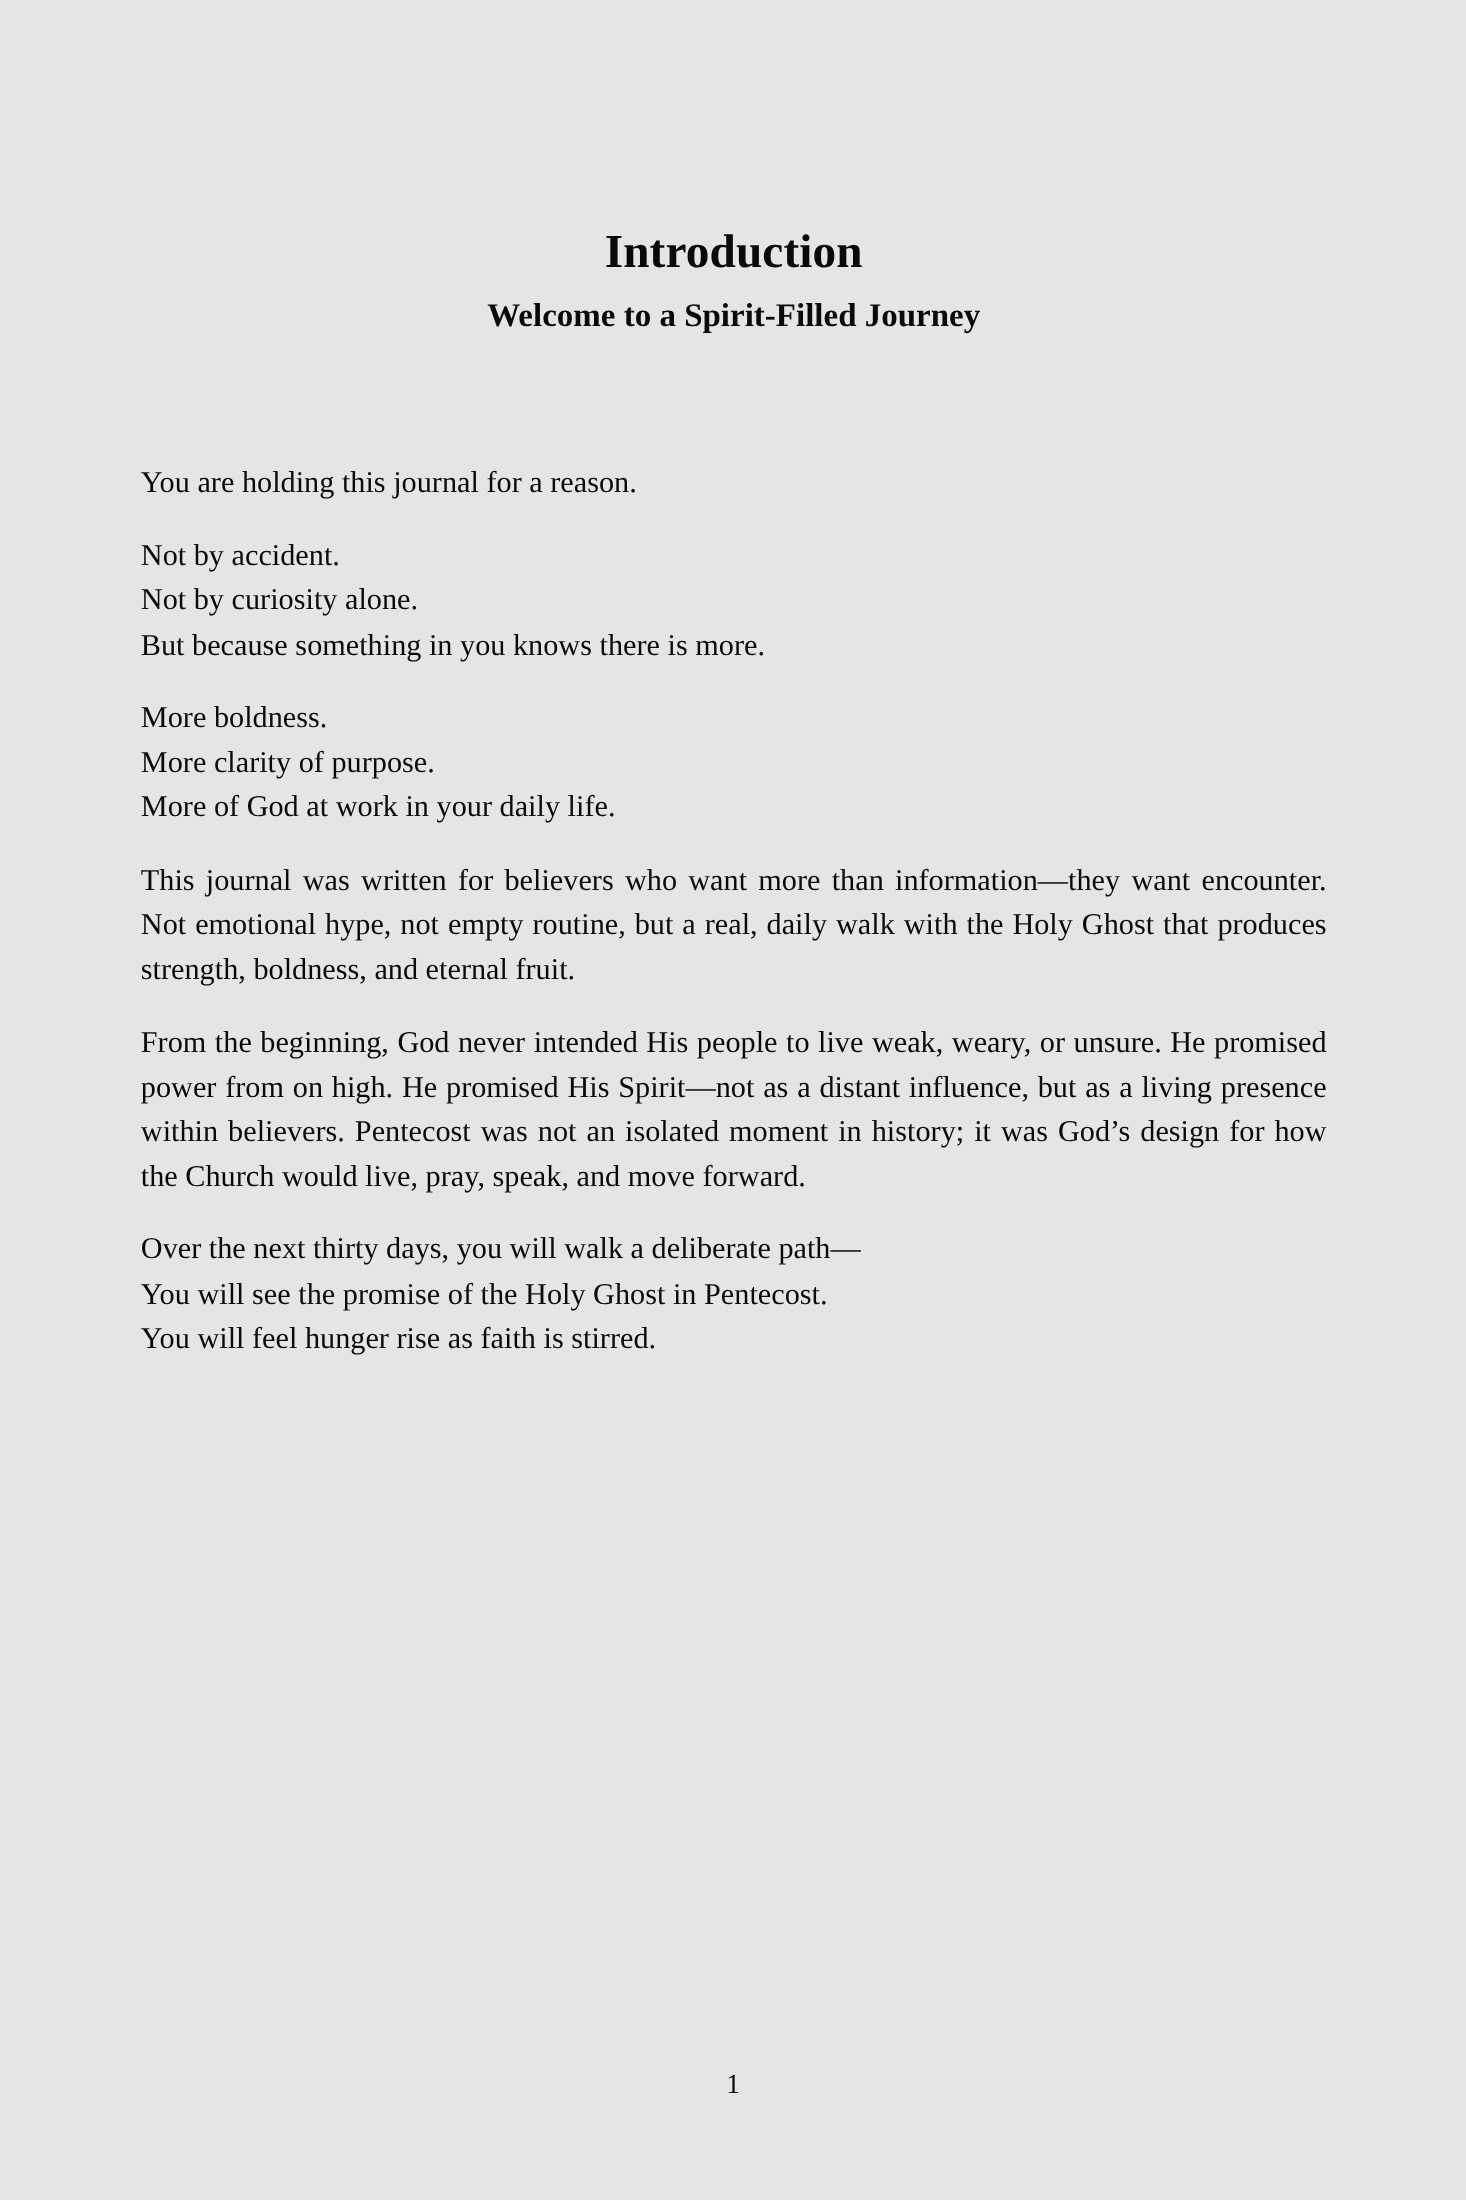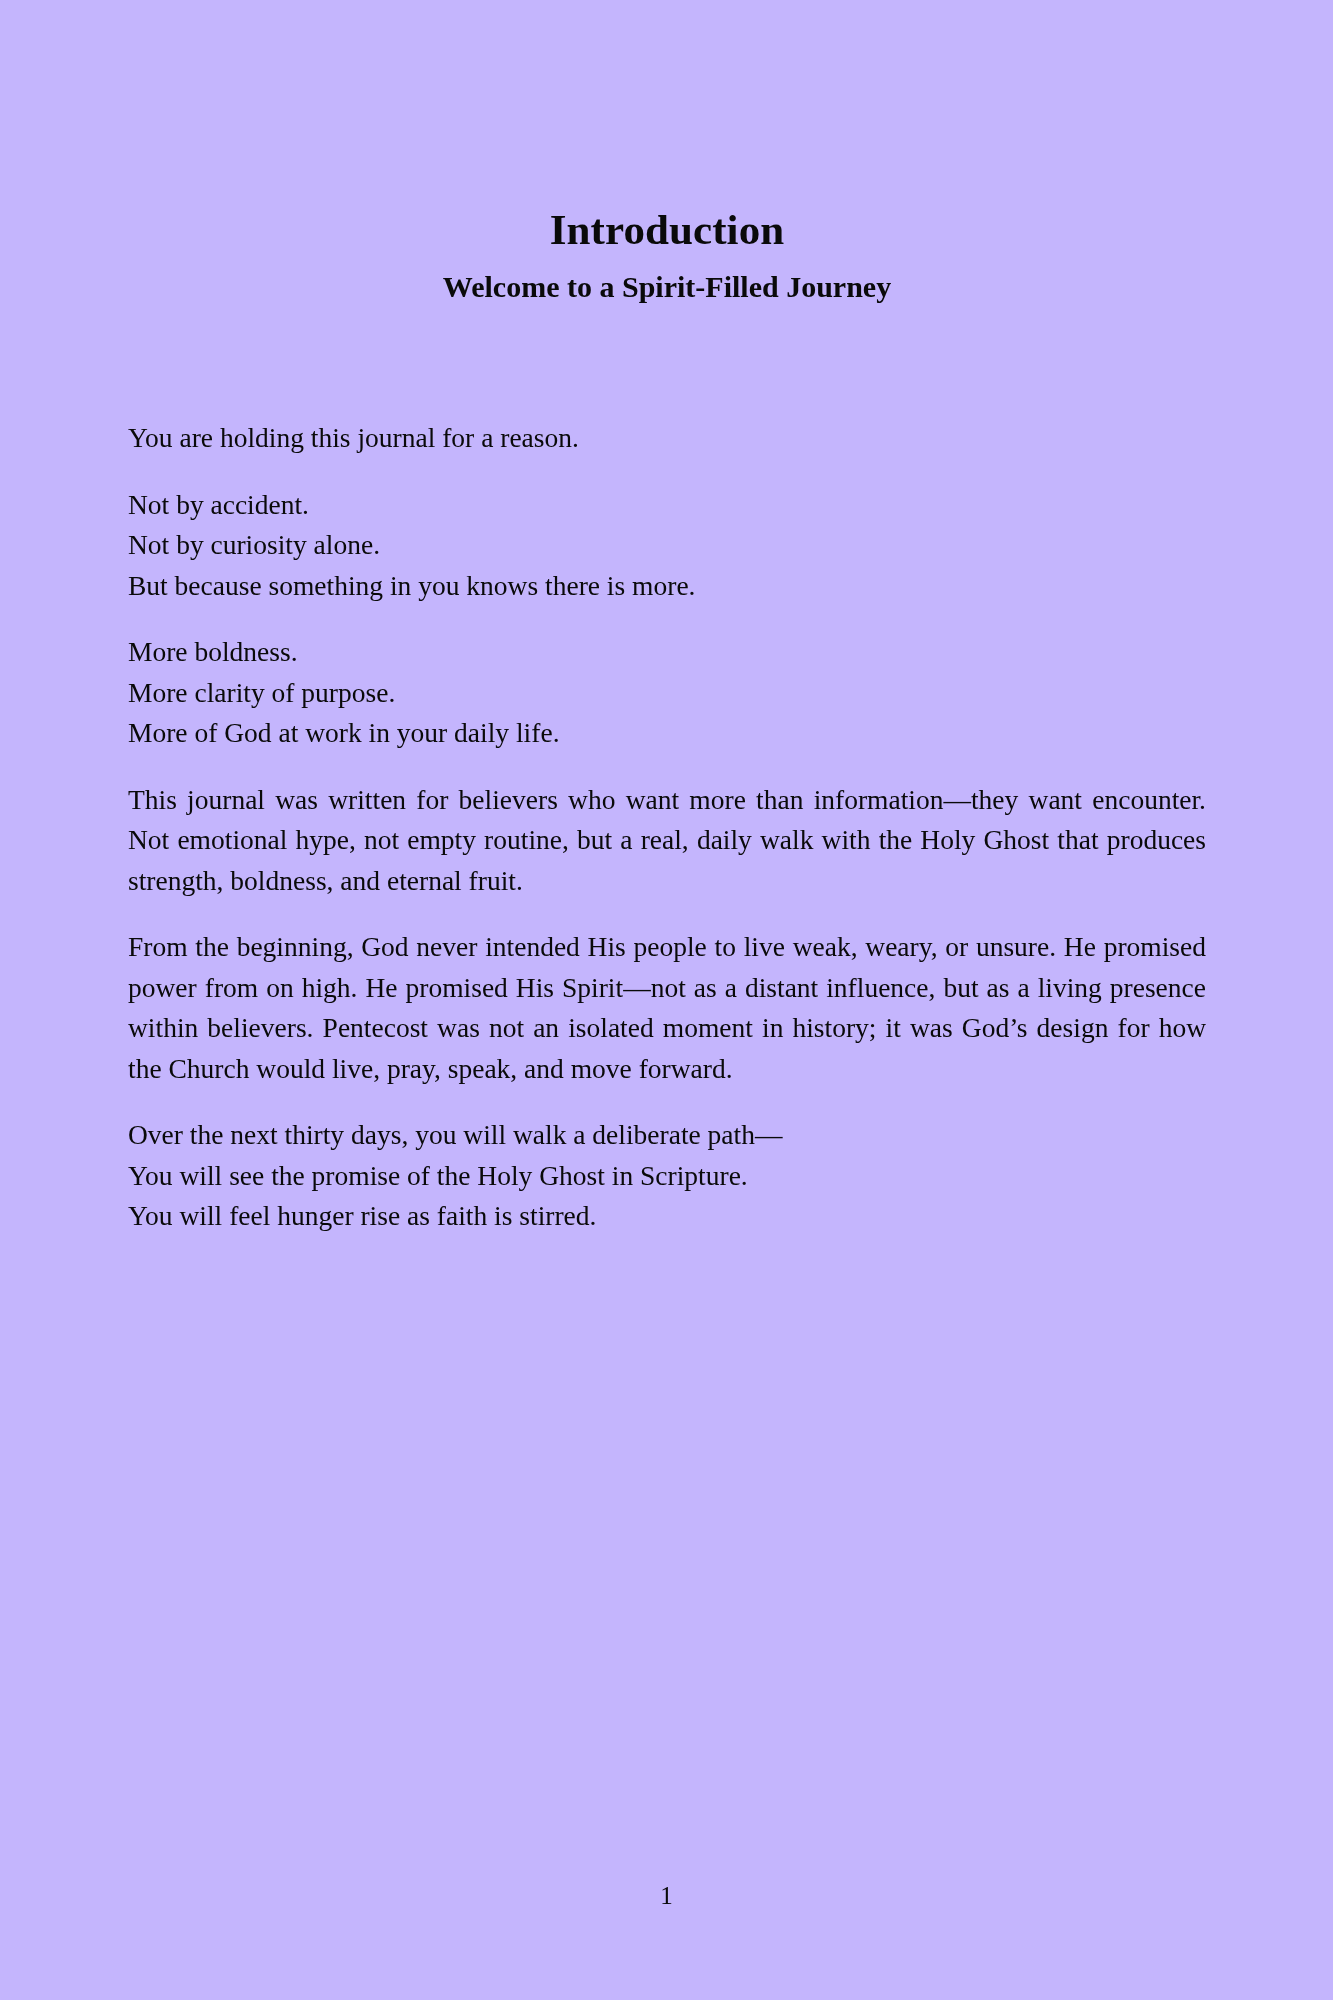--- a/index.html
+++ b/index.html
@@ -14,21 +14,21 @@
     color: #0a0a0a;
     position: relative;
     overflow: hidden;
   }
   .page {
     position: absolute;
     left: 0;
     top: 0;
     width: 1333px;
     height: 2000px;
-    background: #c4b5fd;
+    background: #e5e5e5;
   }
   .content {
     position: absolute;
     left: 128px;
     top: 0;
     width: 1078px;
   }
 
   
   .chapter-title {
@@ -128,21 +128,21 @@
         <span class="ln">More clarity of purpose.</span>
         <span class="ln">More of God at work in your daily life.</span>
       </p>
 
       <p class="para">This journal was written for believers who want more than information—they want encounter. Not emotional hype, not empty routine, but a real, daily walk with the Holy Ghost that produces strength, boldness, and eternal fruit.</p>
 
       <p class="para">From the beginning, God never intended His people to live weak, weary, or unsure. He promised power from on high. He promised His Spirit—not as a distant influence, but as a living presence within believers. Pentecost was not an isolated moment in history; it was God’s design for how the Church would live, pray, speak, and move forward.</p>
 
       <p class="lines">
         <span class="ln">Over the next thirty days, you will walk a deliberate path—</span>
-        <span class="ln">You will see the promise of the Holy Ghost in Scripture.</span>
+        <span class="ln">You will see the promise of the Holy Ghost in Pentecost.</span>
         <span class="ln">You will feel hunger rise as faith is stirred.</span>
       </p>
 
     </div>
   </div>
 
   <div class="page-number">1</div>
 
 </div>
 

